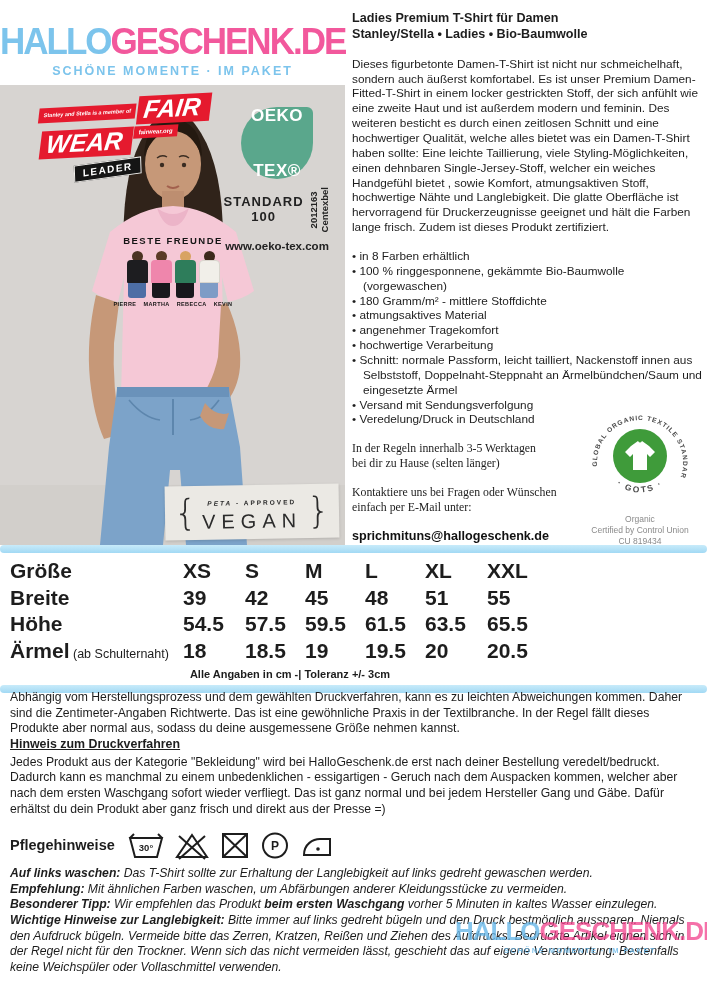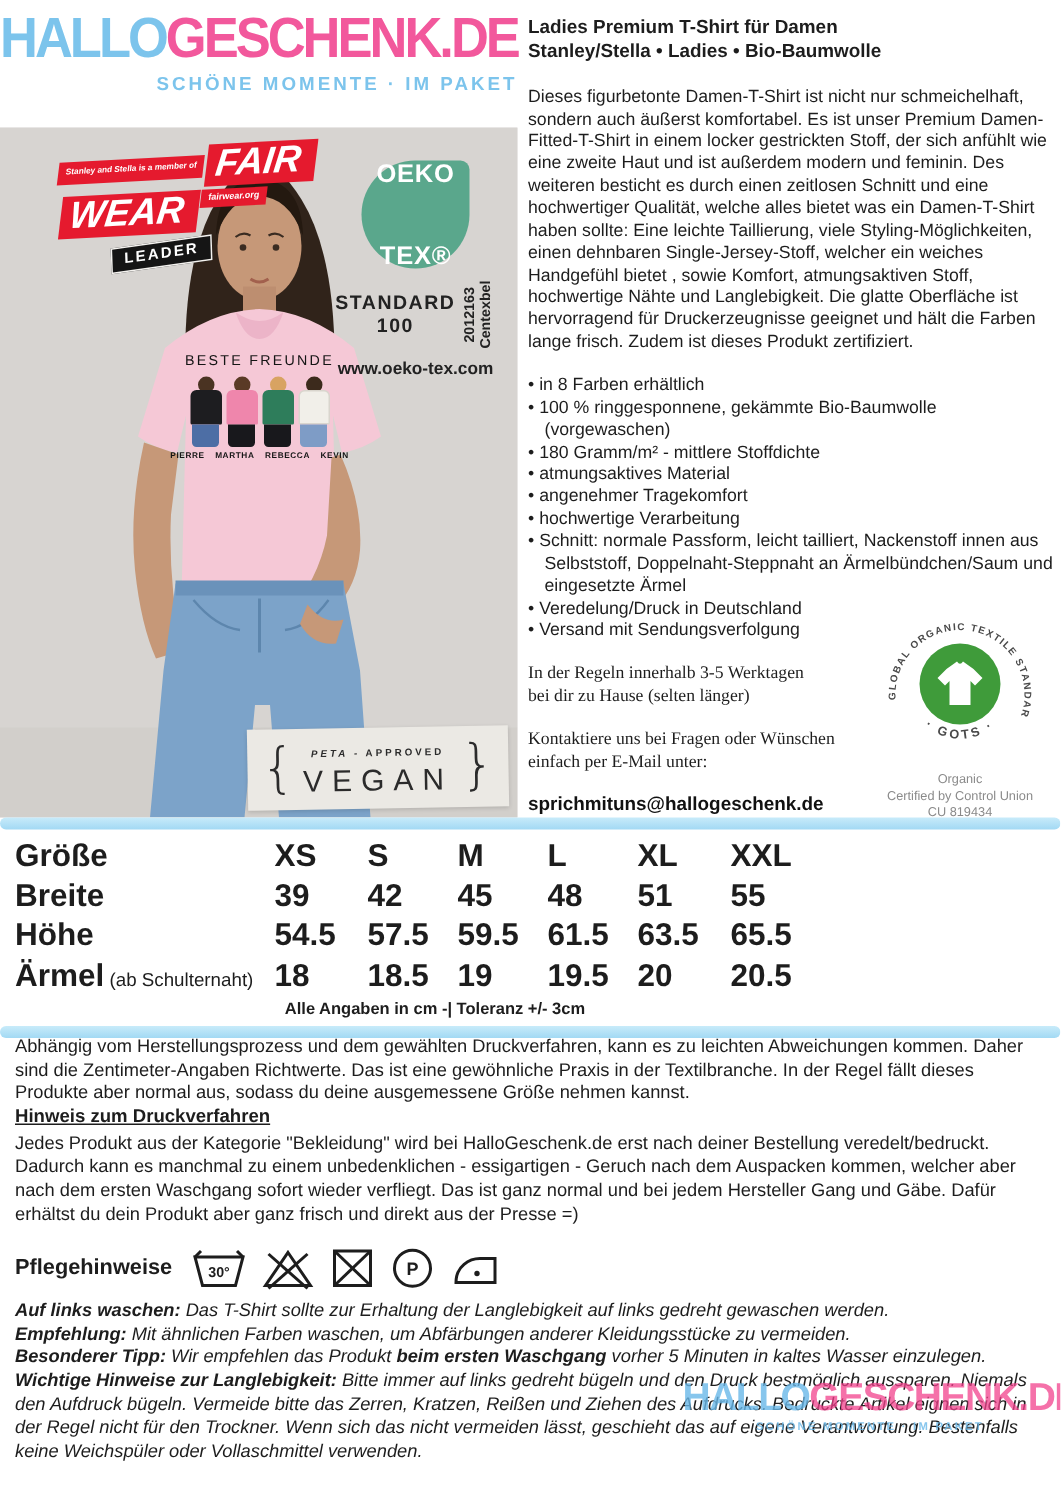--- a/index.html
+++ b/index.html
@@ -1,20 +1,20 @@
 <!DOCTYPE html>
 <html><head>
 <meta charset="utf-8">
 <style>
   html,body{margin:0;padding:0;background:#fff;}
   .page{position:relative;width:707px;height:1000px;background:#fff;overflow:hidden;
         font-family:"Liberation Sans","DejaVu Sans",sans-serif;color:#1d1d1d;}
 
   
-  .brand{position:absolute;left:0;top:0;width:345px;text-align:right;padding-top:8px;}
+  .brand{position:absolute;left:0;top:0;width:345px;text-align:center;padding-top:23px;}
   .brand-main{font-size:35px;font-weight:800;letter-spacing:-2px;line-height:1;transform:scaleY(1.08);}
   .brand-main .blue{color:#7cc4ec;}
   .brand-main .pink{color:#f2589c;}
   .brand-tag{margin-top:6px;font-size:12.5px;font-weight:800;letter-spacing:2px;color:#7cc4ec;}
 
   
   .photo{position:absolute;left:0;top:85px;width:345px;height:460px;background:#d7d4d1;overflow:hidden;}
   .photo svg.scene{position:absolute;left:0;top:0;}
 
   
@@ -36,21 +36,21 @@
              display:flex;flex-direction:column;justify-content:center;color:#fff;
              font-weight:800;font-size:17px;line-height:1.05;letter-spacing:.5px;gap:37px;}
   .oeko-mid{display:flex;justify-content:center;align-items:center;gap:5px;margin-top:8px;}
   .oeko-standard{font-size:13px;font-weight:800;letter-spacing:1px;line-height:1.15;}
   .oeko-vert{writing-mode:vertical-rl;transform:rotate(180deg);font-size:9.5px;font-weight:800;
              line-height:1.15;white-space:pre-line;}
   .oeko-url{margin-top:8px;font-size:11.5px;font-weight:800;}
 
   
   .print{position:absolute;left:95px;top:150px;width:156px;text-align:center;color:#151515;}
-  .print-title{font-size:9.5px;font-weight:400;letter-spacing:1.5px;}
+  .print-title{font-size:9.5px;font-weight:700;letter-spacing:1.5px;}
   .figures{display:flex;justify-content:center;gap:3px;margin-top:5px;align-items:flex-end;}
   .fig{display:flex;flex-direction:column;align-items:center;}
   .fig .head{width:11px;height:11px;border-radius:50%;margin-bottom:-2px;}
   .fig .torso{width:21px;height:23px;border-radius:4px 4px 1px 1px;}
   .fig .legs{width:18px;height:15px;border-radius:0 0 3px 3px;}
   .fig1 .head{background:#4a3322;} .fig1 .torso{background:#1d1d20;} .fig1 .legs{background:#4d6ea5;}
   .fig2 .head{background:#5a3a26;} .fig2 .torso{background:#ef86ac;} .fig2 .legs{background:#18181c;}
   .fig3 .head{background:#d8a362;} .fig3 .torso{background:#2e7d5b;} .fig3 .legs{background:#18181c;}
   .fig4 .head{background:#3c2a1c;} .fig4 .torso{background:#f1efe9;border:1px solid #d9d5cd;box-sizing:border-box;}
   .fig4 .legs{background:#7e9cc6;}
@@ -231,22 +231,22 @@
     </div>
     <p class="desc">Dieses figurbetonte Damen-T-Shirt ist nicht nur schmeichelhaft, sondern auch äußerst komfortabel. Es ist unser Premium Damen-Fitted-T-Shirt in einem locker gestrickten Stoff, der sich anfühlt wie eine zweite Haut und ist außerdem modern und feminin. Des weiteren besticht es durch einen zeitlosen Schnitt und eine hochwertiger Qualität, welche alles bietet was ein Damen-T-Shirt haben sollte: Eine leichte Taillierung, viele Styling-Möglichkeiten, einen dehnbaren Single-Jersey-Stoff, welcher ein weiches Handgefühl bietet , sowie Komfort, atmungsaktiven Stoff, hochwertige Nähte und Langlebigkeit. Die glatte Oberfläche ist hervorragend für Druckerzeugnisse geeignet und hält die Farben lange frisch. Zudem ist dieses Produkt zertifiziert.</p>
     <ul class="bullets">
       <li>in 8 Farben erhältlich</li>
       <li>100 % ringgesponnene, gekämmte Bio-Baumwolle (vorgewaschen)</li>
       <li>180 Gramm/m² - mittlere Stoffdichte</li>
       <li>atmungsaktives Material</li>
       <li>angenehmer Tragekomfort</li>
       <li>hochwertige Verarbeitung</li>
       <li>Schnitt: normale Passform, leicht tailliert, Nackenstoff innen aus Selbststoff, Doppelnaht-Steppnaht an Ärmelbündchen/Saum und eingesetzte Ärmel</li>
+      <li>Versand mit Sendungsverfolgung</li>
       <li>Veredelung/Druck in Deutschland</li>
-      <li>Versand mit Sendungsverfolgung</li>
     </ul>
     <p class="delivery">In der Regeln innerhalb 3-5 Werktagen
 bei dir zu Hause (selten länger)</p>
     <p class="contact">Kontaktiere uns bei Fragen oder Wünschen
 einfach per E-Mail unter:</p>
     <a class="email" href="#">sprichmituns@hallogeschenk.de</a>
 
     
     <div class="gots">
       <svg width="116" height="104" viewBox="0 0 110 104">

